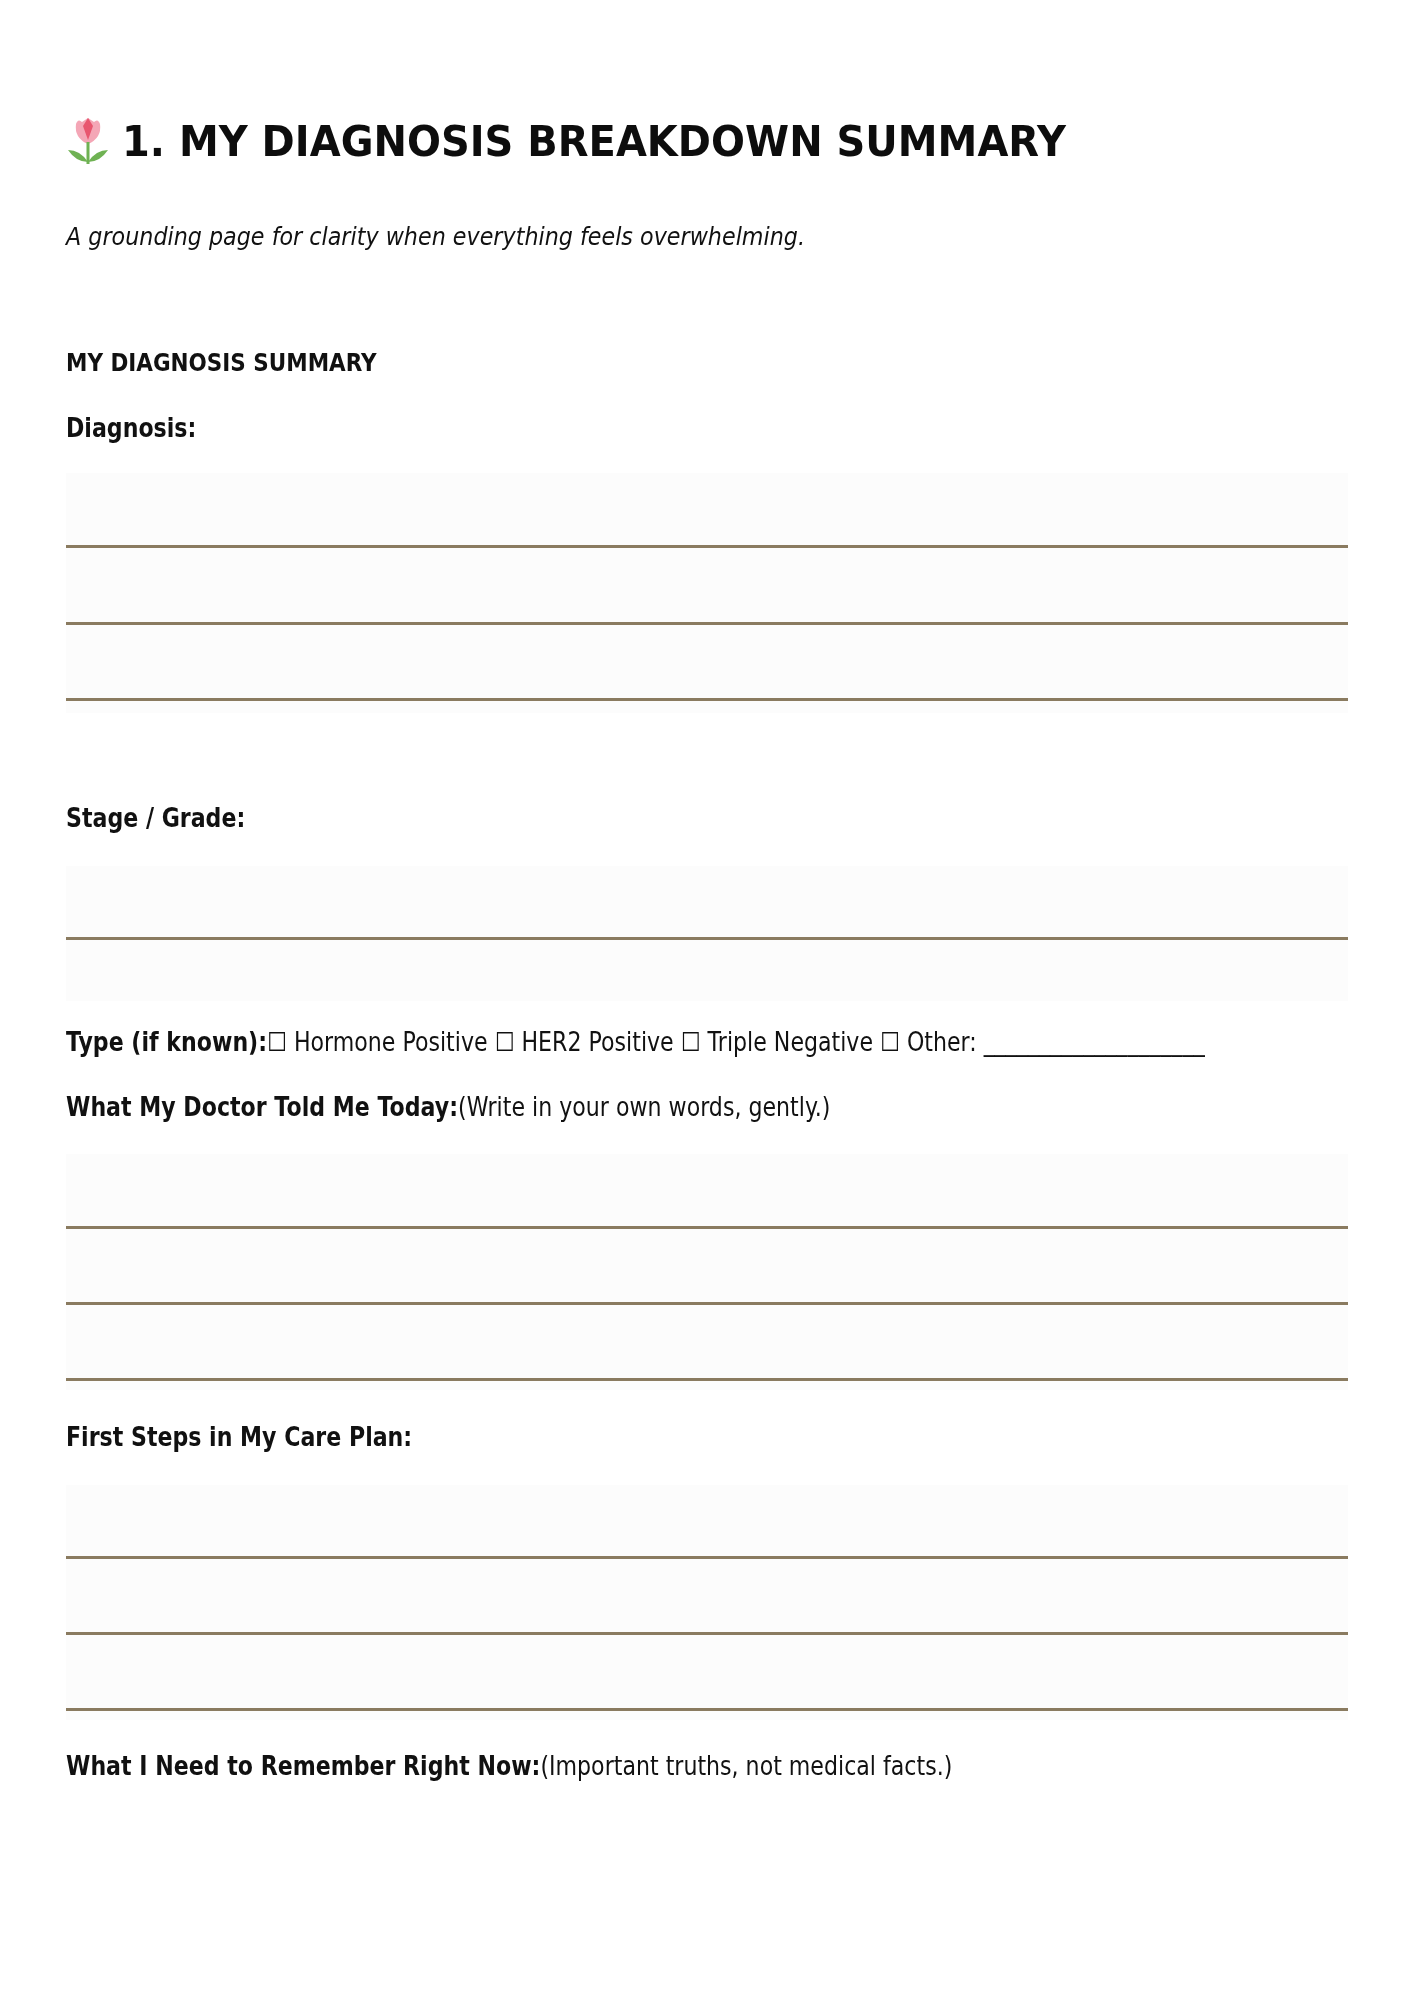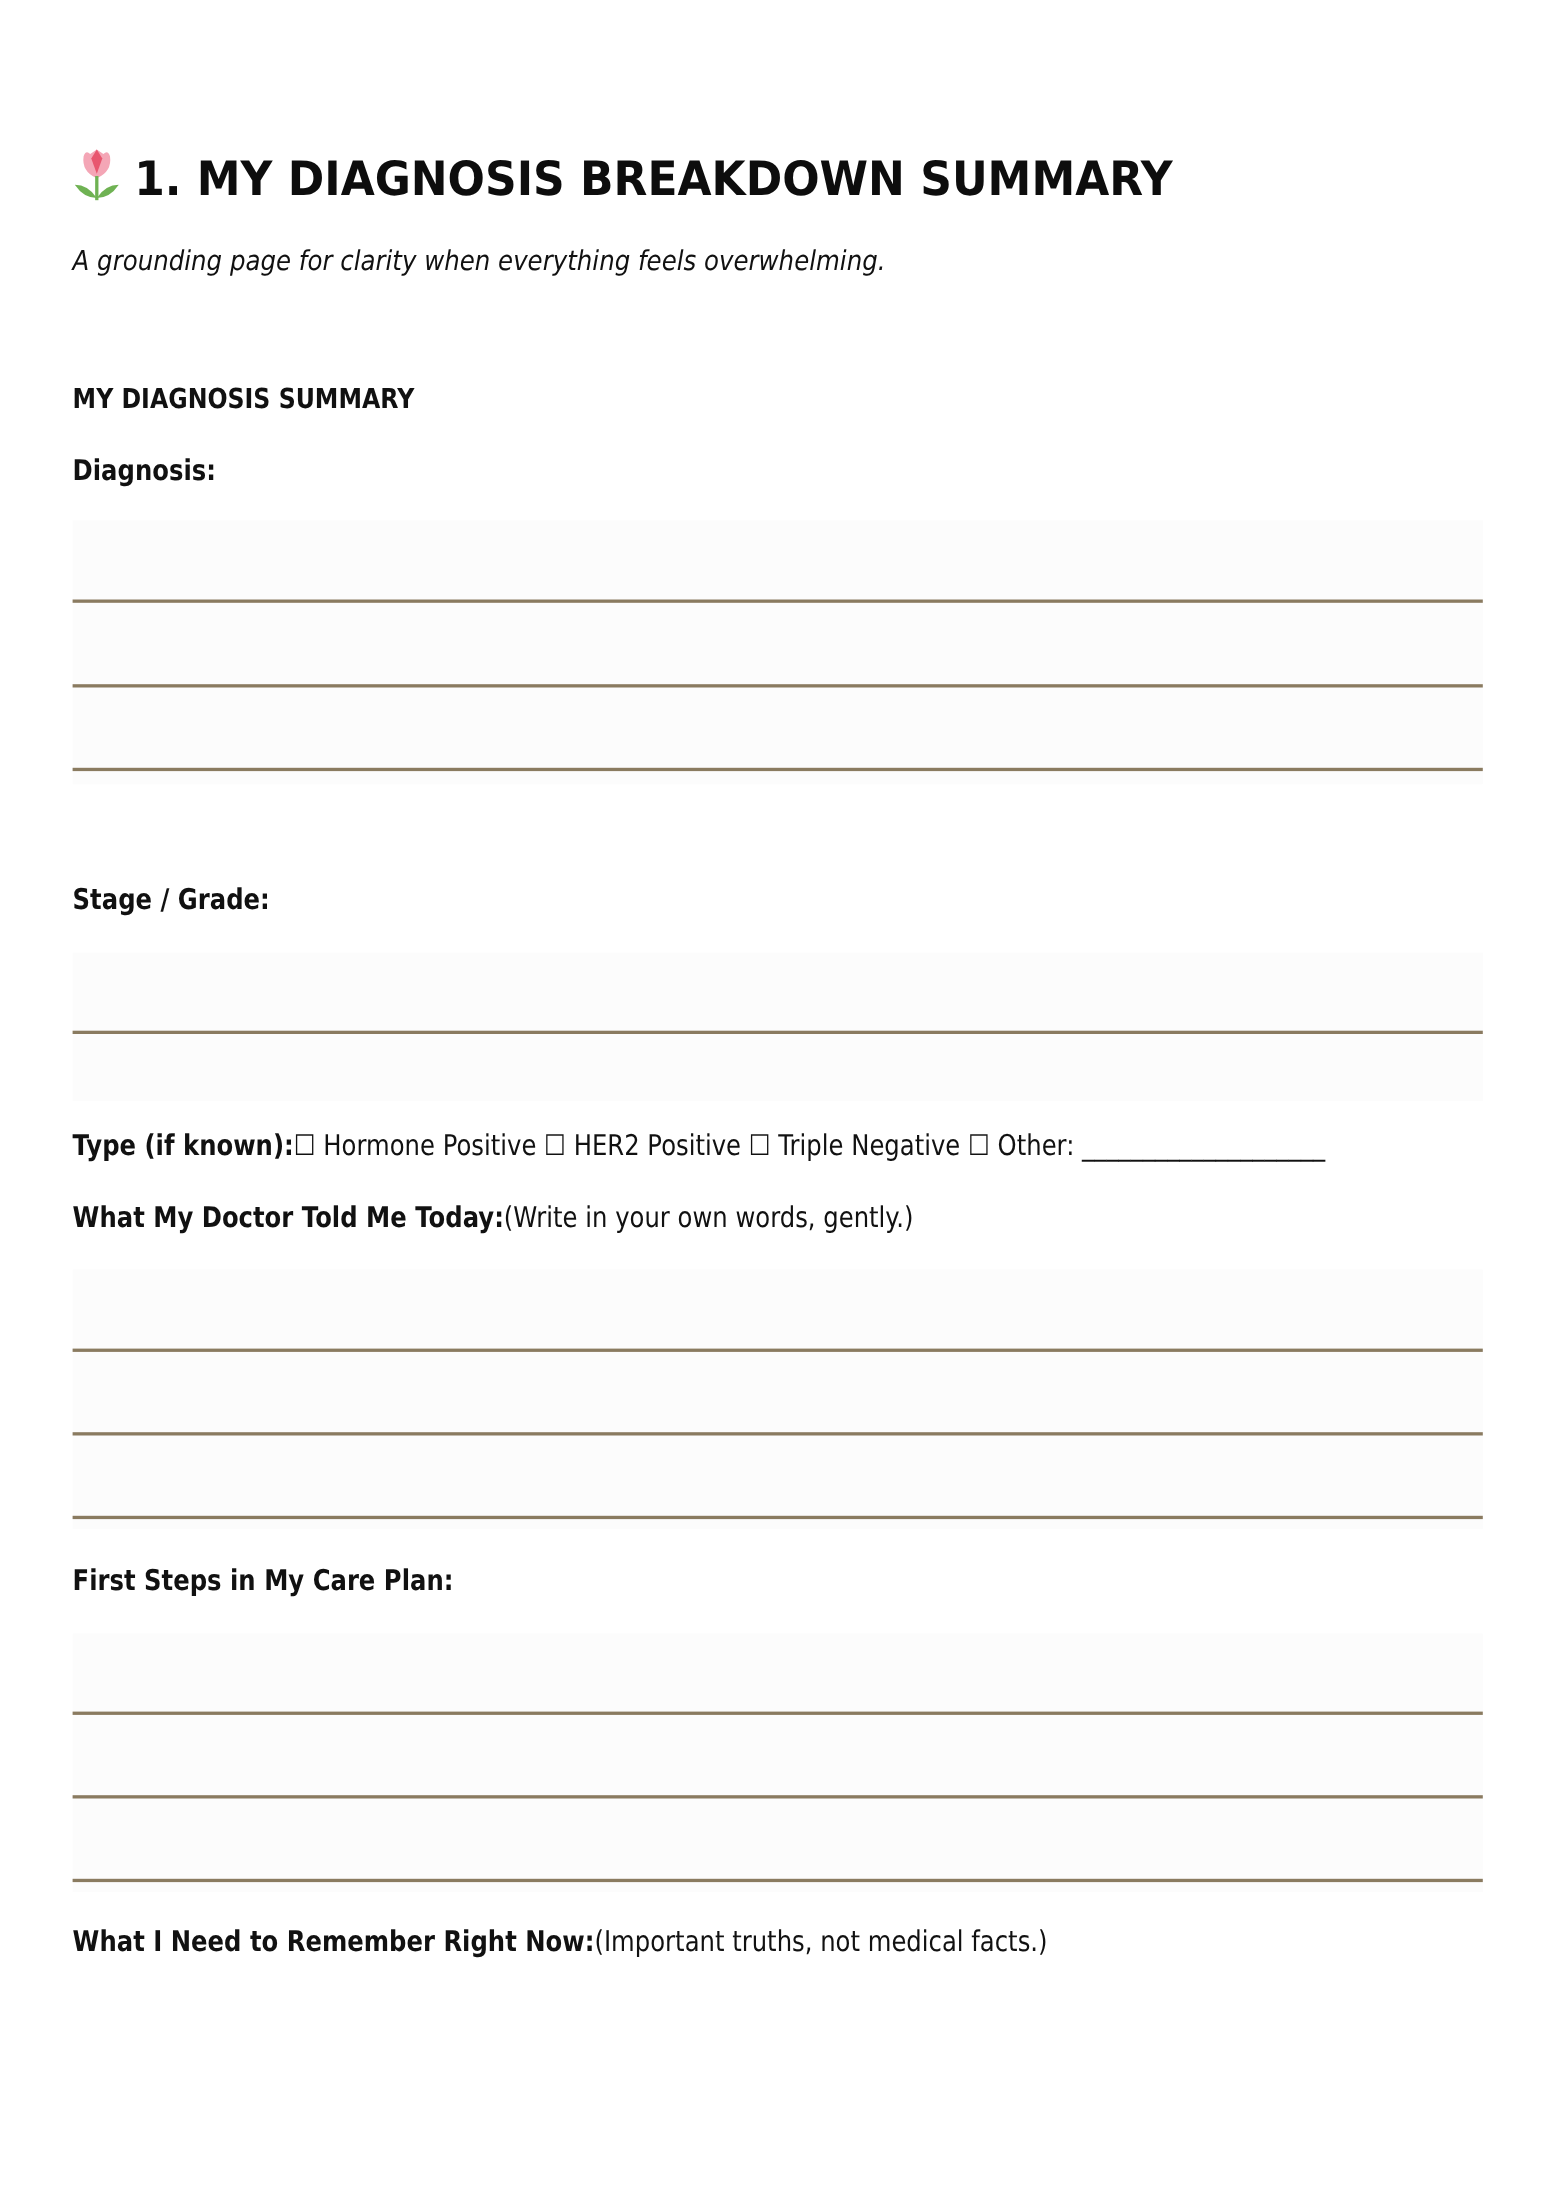--- a/index.html
+++ b/index.html
@@ -1,19 +1,19 @@
 <!DOCTYPE html>
 <html><head>
 <meta charset="utf-8">
 <style>
   html, body { margin: 0; padding: 0; background: #ffffff; }
   body { width: 1414px; height: 2000px; position: relative; overflow: hidden;
          font-family: "Liberation Sans", "DejaVu Sans", sans-serif; color: #111; }
   .abs { position: absolute; }
-  .title-row { left: 64px; top: 128px; display: flex; align-items: flex-end; height: 60px; }
+  .title-row { left: 64px; top: 116px; display: flex; align-items: flex-start; height: 60px; }
   .tulip { width: 48px; height: 54px; margin-right: 10px; }
   .title { font-size: 43px; font-weight: bold; letter-spacing: 0px; white-space: nowrap; color: #0d0d0d;
            font-family: "DejaVu Sans", sans-serif; transform: scaleX(0.93); transform-origin: left center; }
   .subtitle { left: 66px; top: 222px; font-size: 25px; font-style: italic; white-space: nowrap; color: #111;
               font-family: "DejaVu Sans", sans-serif; transform: scaleX(0.89); transform-origin: left center; }
   .section-head { left: 66px; top: 348px; font-size: 25px; font-weight: bold; white-space: nowrap;
                   font-family: "DejaVu Sans", sans-serif; transform: scaleX(0.86); transform-origin: left center; }
   .label { left: 66px; font-size: 26px; font-weight: bold; white-space: nowrap;
            font-family: "DejaVu Sans", sans-serif; transform: scaleX(0.85); transform-origin: left center; }
   .label .hint { font-weight: normal; }

